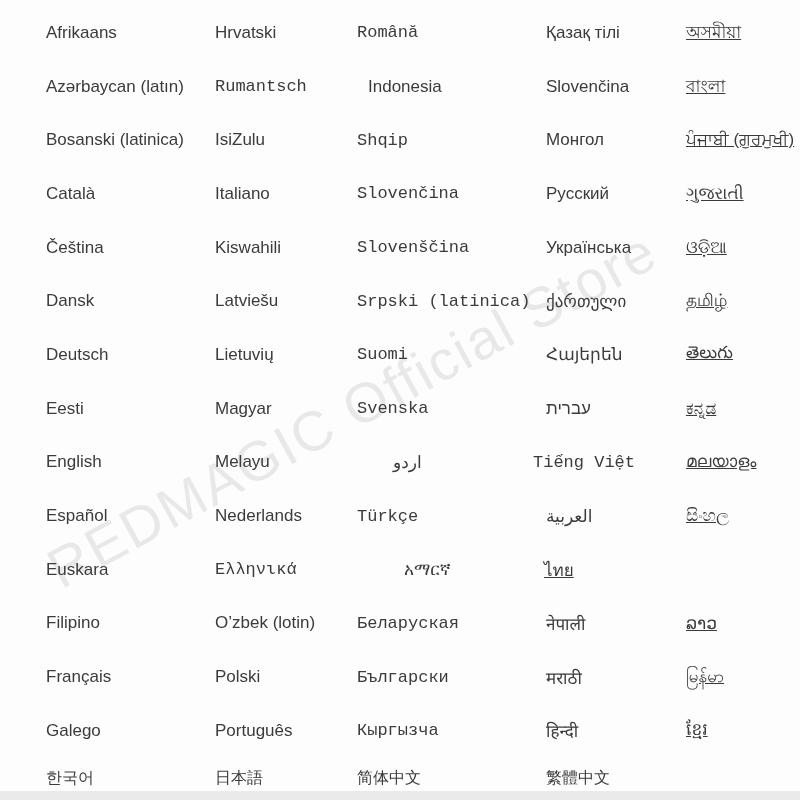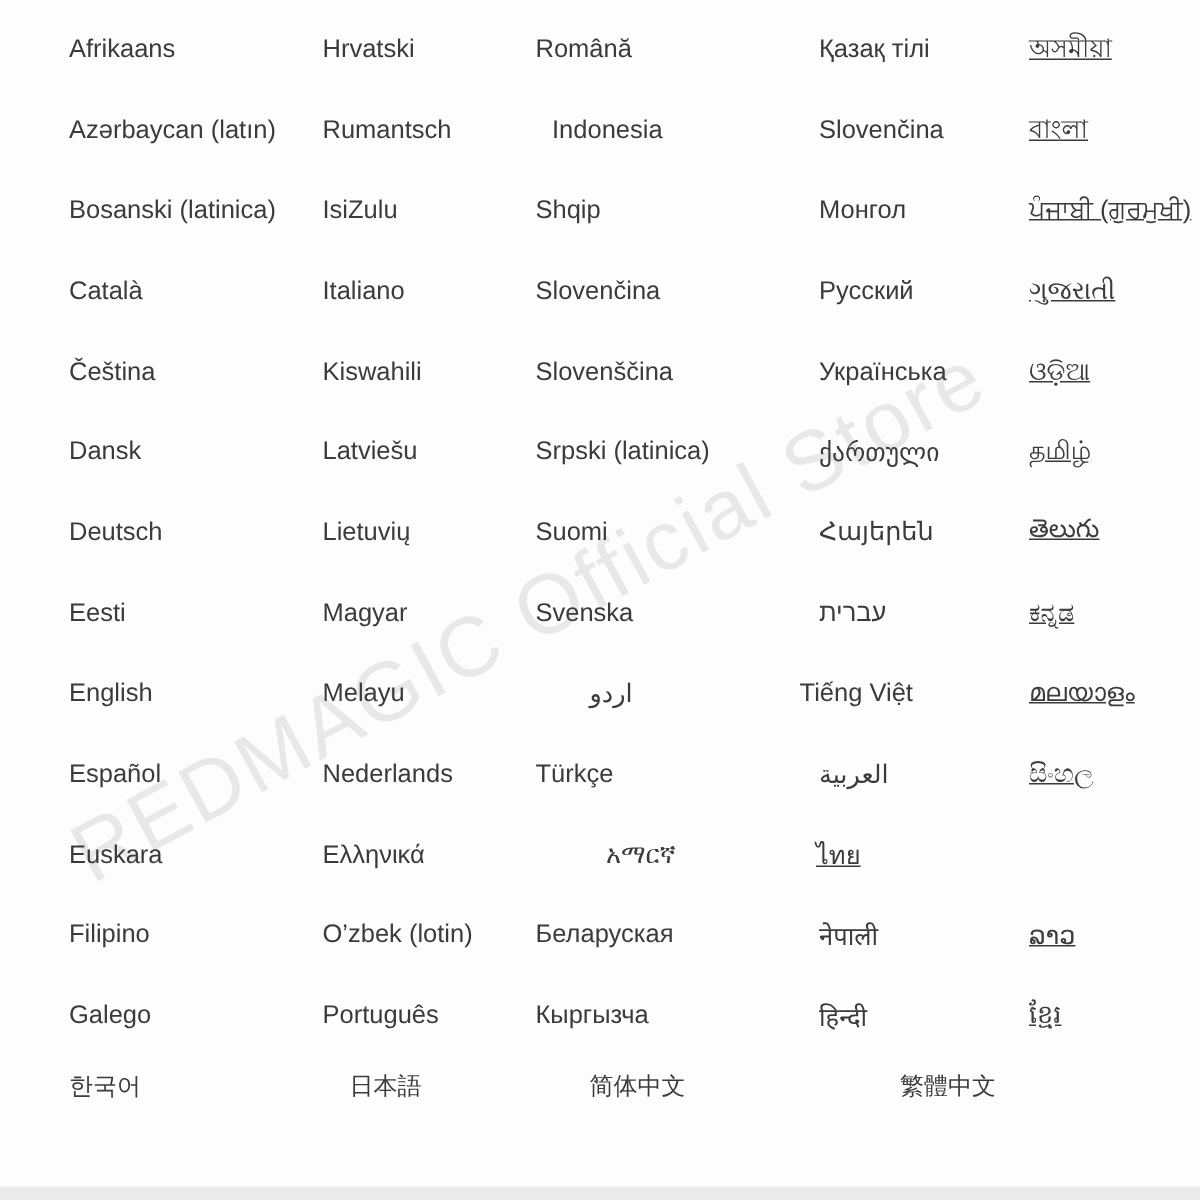--- a/index.html
+++ b/index.html
@@ -40,37 +40,36 @@
     z-index: 2;
   }
   .lang-row {
     display: flex;
     height: 53.7px;
     padding-left: 46px;
     box-sizing: border-box;
   }
   .lang-row.last {
     height: 42px;
-    gap: 18px;
   }
   .lang-cell {
     display: flex;
     align-items: center;
     font-size: 17px;
     color: #3b3b3b;
     white-space: nowrap;
     overflow: visible;
     flex: 0 0 auto;
   }
   .lang-row.last .lang-cell {
     font-size: 16px;
   }
   .col0 { width: 169px; }
   .col1 { width: 142px; }
-  .col2 { width: 153px; }
+  .col2 { width: 153px; font-family: Liberation Mono, monospace; }
   .col3 { width: 140px; margin-left: 36px; }
   .col4 { width: 150px; text-decoration: underline; }
   .bottom-bar {
     position: absolute;
     left: 0;
     bottom: 0;
     width: 800px;
     height: 9px;
     background: #eaeaea;
     z-index: 3;
@@ -161,20 +160,27 @@
         <div class="lang-cell col4">ไทย</div>
       </div>
       <div class="lang-row">
         <div class="lang-cell col0">Filipino</div>
         <div class="lang-cell col1">O’zbek (lotin)</div>
         <div class="lang-cell col2">Беларуская</div>
         <div class="lang-cell col3">नेपाली</div>
         <div class="lang-cell col4">ລາວ</div>
       </div>
       <div class="lang-row">
+        <div class="lang-cell col0">Français</div>
+        <div class="lang-cell col1">Polski</div>
+        <div class="lang-cell col2">Български</div>
+        <div class="lang-cell col3">मराठी</div>
+        <div class="lang-cell col4">မြန်မာ</div>
+      </div>
+      <div class="lang-row">
         <div class="lang-cell col0">Galego</div>
         <div class="lang-cell col1">Português</div>
         <div class="lang-cell col2">Кыргызча</div>
         <div class="lang-cell col3">हिन्दी</div>
         <div class="lang-cell col4">ខ្មែរ</div>
       </div>
       <div class="lang-row last">
         <div class="lang-cell col0">한국어</div>
         <div class="lang-cell col1">日本語</div>
         <div class="lang-cell col2">简体中文</div>

